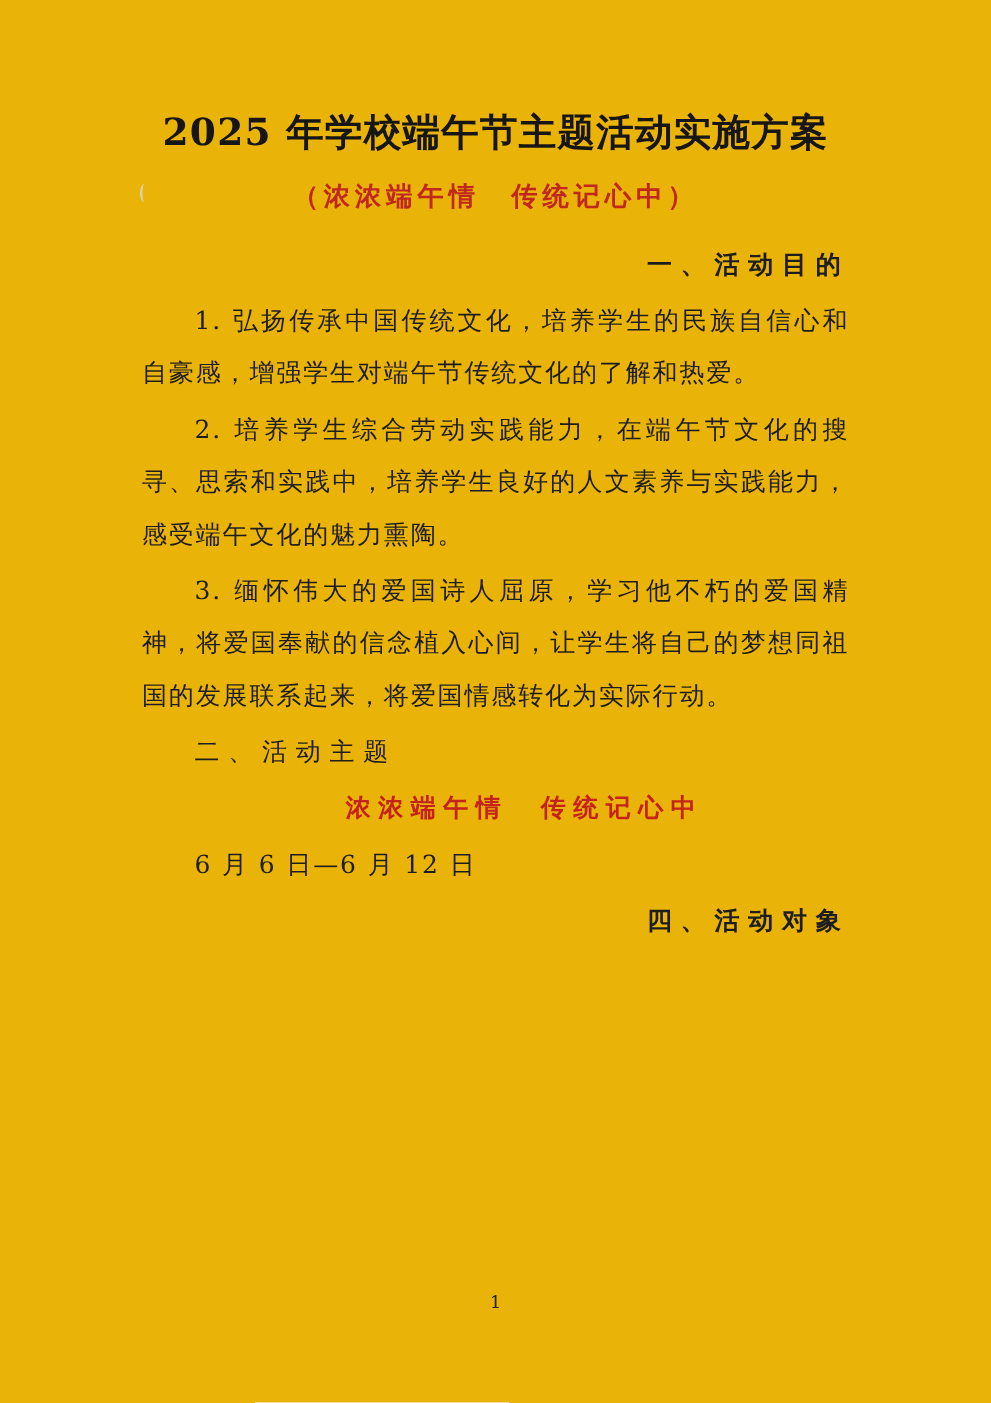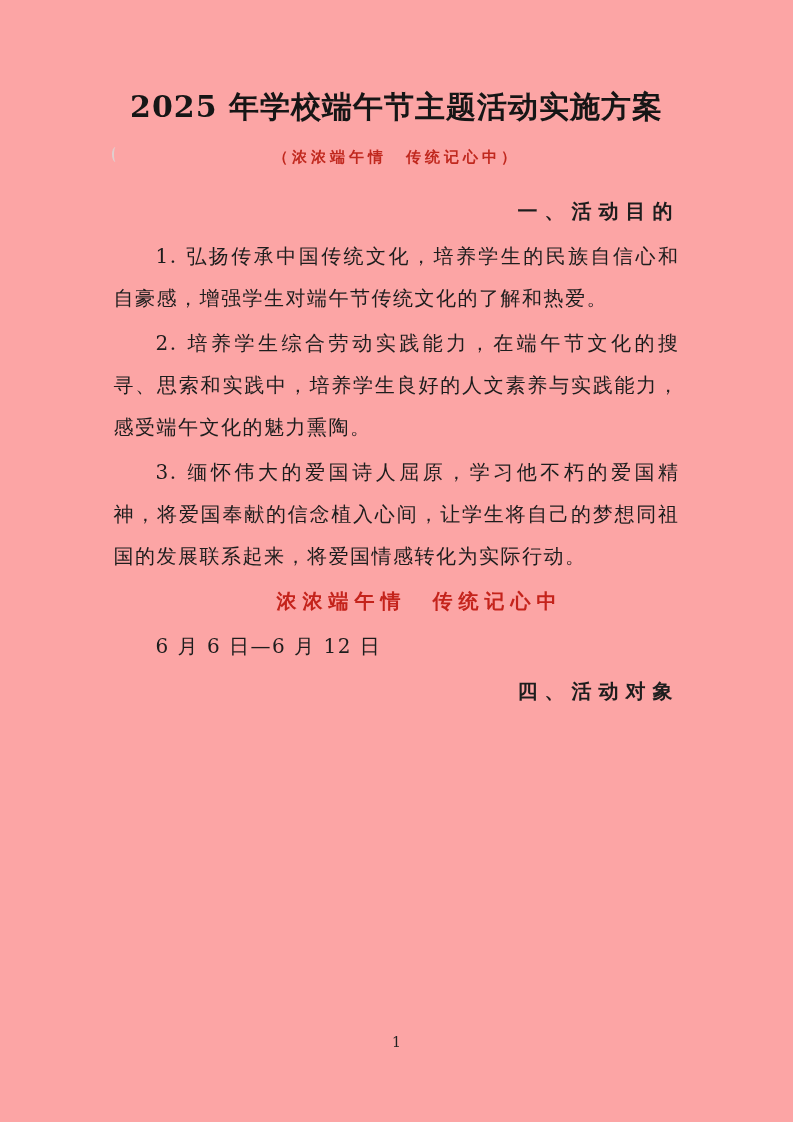--- a/index.html
+++ b/index.html
@@ -1,38 +1,38 @@
 <!DOCTYPE html>
 <html><head>
 <meta charset="utf-8">
 <style>
   html,body { margin:0; padding:0; background:#ffffff; }
   .page {
     position: relative;
     width: 793px;
     height: 1122px;
     margin: 0 auto;
-    background: #fca5a5;
+    background: #eab308;
     font-family: "DejaVu Serif", "Liberation Serif", serif;
     color: #1d1d1d;
     overflow: hidden;
   }
   .doc-title {
     margin: 84px 0 0 0;
     text-align: center;
     font-size: 30px;
     line-height: 46px;
     font-weight: 700;
     letter-spacing: 1px;
     color: #161616;
   }
   .doc-subtitle {
     margin: 10px 0 0 0;
     text-align: center;
-    font-size: 15px;
+    font-size: 21px;
     line-height: 34px;
     font-weight: 700;
     letter-spacing: 4px;
     color: #c0281e;
   }
   .doc-body {
     width: 566px;
     margin: 16px auto 0 auto;
   }
   .doc-body p {
@@ -99,20 +99,21 @@
 
 
     <p class="heading">一、活动目的</p>
 
     <p>1. 弘扬传承中国传统文化，培养学生的民族自信心和自豪感，增强学生对端午节传统文化的了解和热爱。</p>
 
     <p>2. 培养学生综合劳动实践能力，在端午节文化的搜寻、思索和实践中，培养学生良好的人文素养与实践能力，感受端午文化的魅力熏陶。</p>
 
     <p>3. 缅怀伟大的爱国诗人屈原，学习他不朽的爱国精神，将爱国奉献的信念植入心间，让学生将自己的梦想同祖国的发展联系起来，将爱国情感转化为实际行动。</p>
 
+    <p class="heading-normal">二、活动主题</p>
 
     <p class="theme-line">浓浓端午情　传统记心中</p>
 
 
     <p class="plain-line">6 月 6 日—6 月 12 日</p>
 
     <p class="heading">四、活动对象</p>
 
 
   </div>

